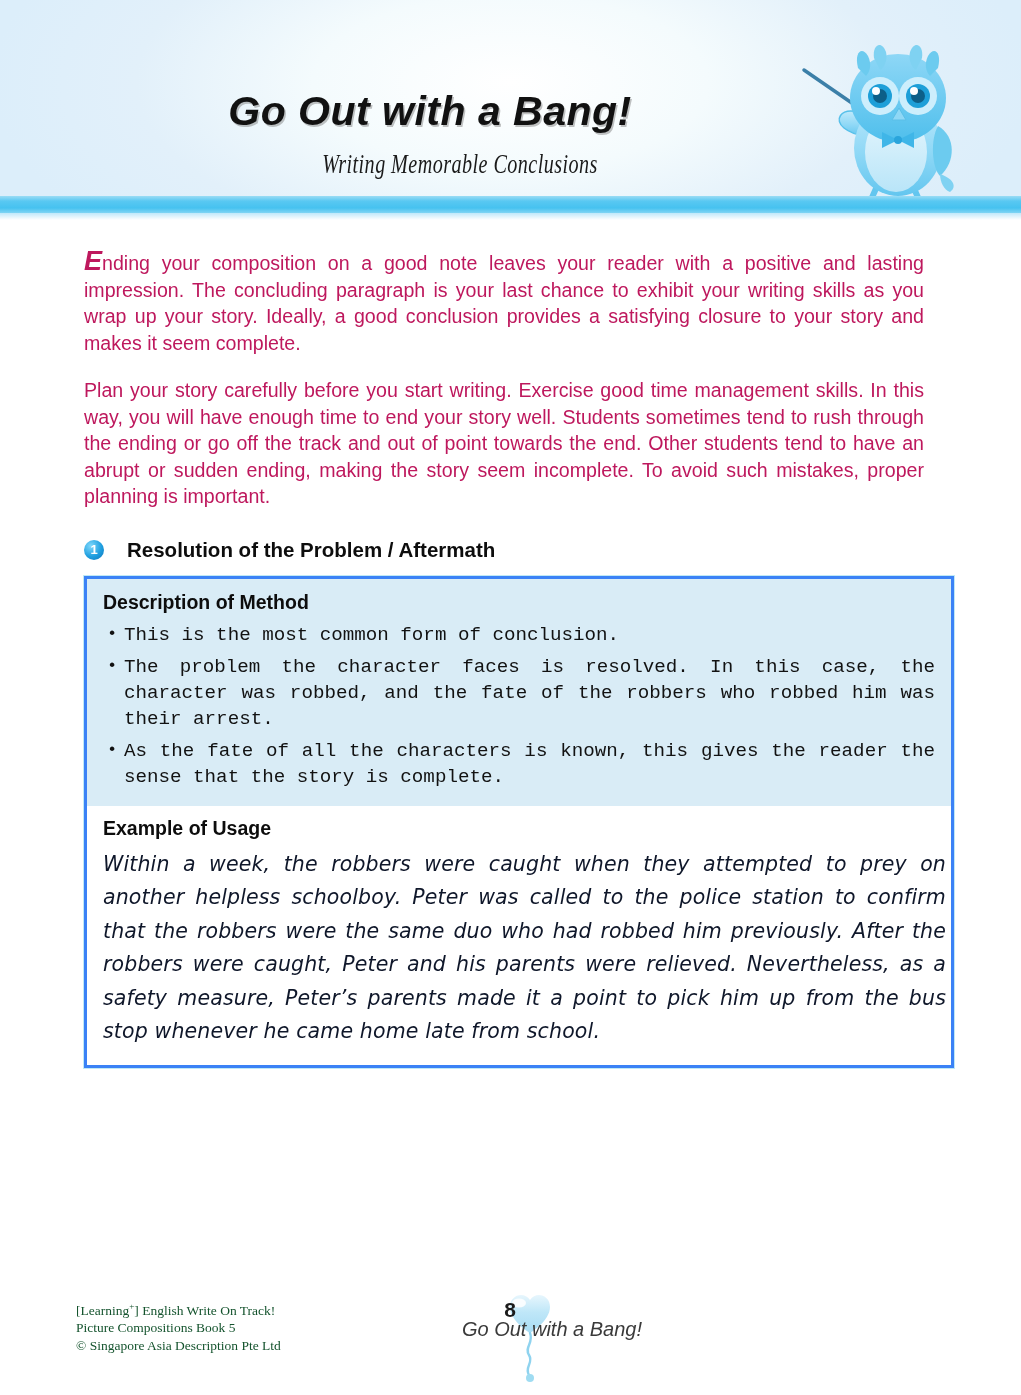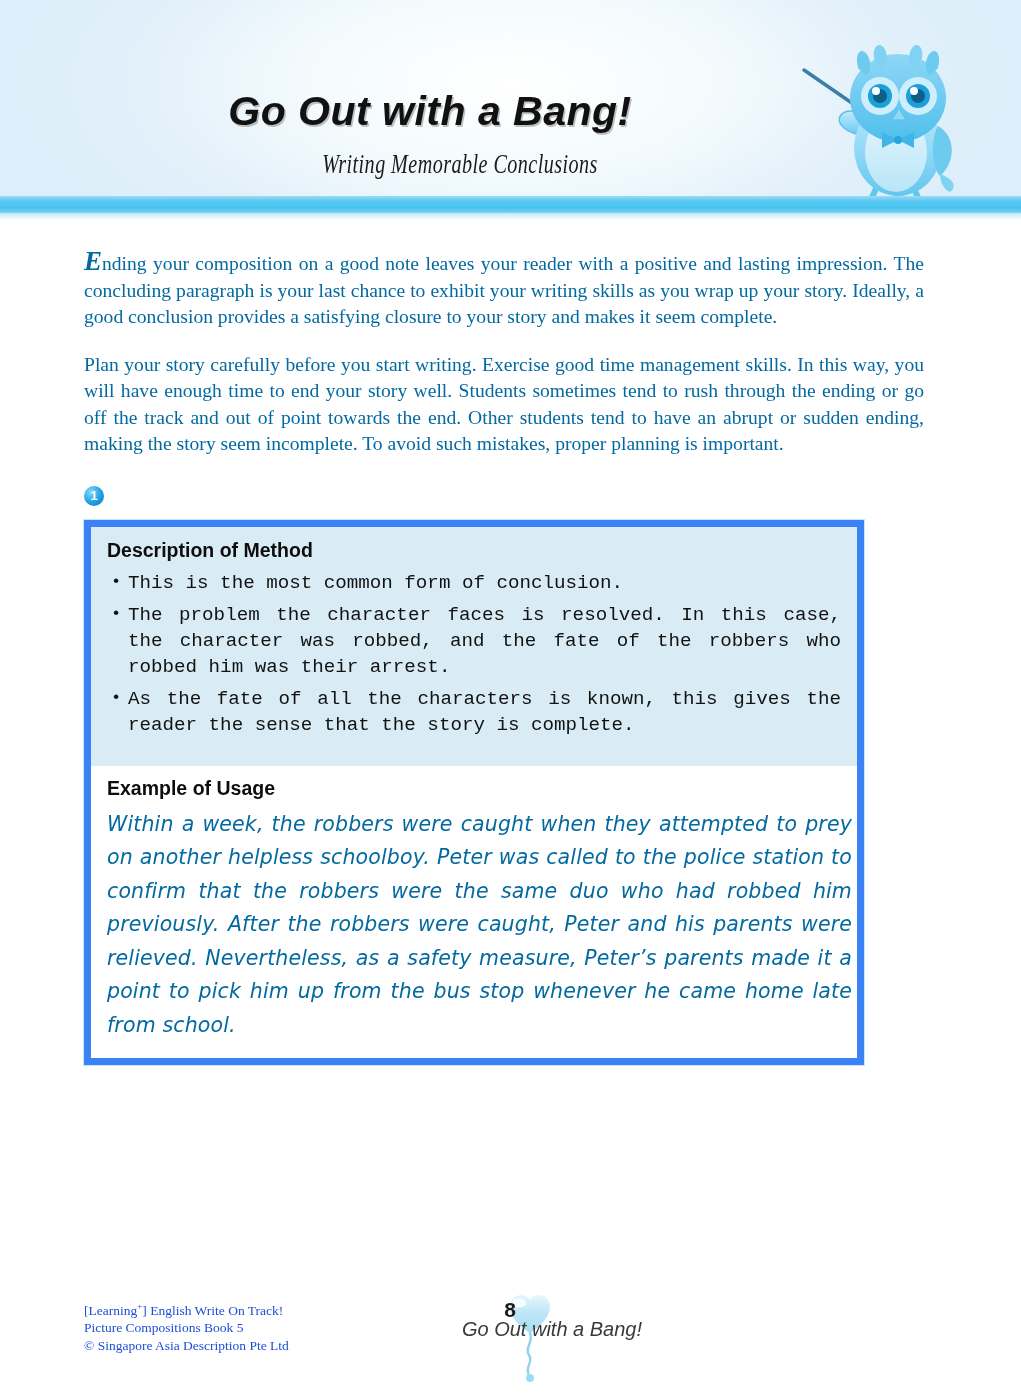--- a/index.html
+++ b/index.html
@@ -76,23 +76,23 @@
   
   .content {
     position: absolute;
     left: 84px; top: 248px;
     width: 856px;
   }
   p.para {
     margin: 0 16px 21px 0;
     font-size: 19.6px;
     line-height: 26.5px;
-    color: #0369a1;
+    color: #be185d;
     text-align: justify;
-    font-family: Liberation Serif, serif;
+    font-family: Liberation Sans, sans-serif;
   }
   p.para:last-child { margin-bottom: 0; }
   .dropcap {
     font-size: 27px;
     font-weight: bold;
     font-style: italic;
     line-height: 1;
   }
 
   
@@ -118,22 +118,22 @@
   .method-title {
     margin-left: 23px;
     font-size: 20.5px;
     font-weight: bold;
     color: #0d0d0d;
     font-family: "Liberation Sans", sans-serif;
   }
 
   
   .method-box {
-    border: 7px solid #3b82f6;
-    width: 780px;
+    border: 3px solid #3b82f6;
+    width: 870px;
     box-sizing: border-box;
     background: #ffffff;
     box-shadow: 0 0 0 1px #bfe9f6;
   }
   .box-desc {
     background: #d9ecf6;
     padding: 12px 16px 16px 16px;
   }
   .box-example {
     background: #ffffff;
@@ -154,48 +154,48 @@
   ul.bullets li {
     position: relative;
     padding-left: 21px;
     margin-bottom: 6px;
     font-size: 19.2px;
     line-height: 26px;
     color: #121212;
     text-align: justify;
     font-family: Liberation Mono, monospace;
   }
-  ul.bullets li:last-child { margin-bottom: 12px; }
+  ul.bullets li:last-child { margin-bottom: 0; }
   ul.bullets li::before {
     content: "\2022";
     position: absolute;
     left: 4px;
     top: -1px;
     font-size: 17px;
     color: #121212;
   }
   .example-text {
     margin: 0;
     font-size: 20.5px;
     line-height: 33.5px;
-    color: #0369a1;
+    color: #0f172a;
     text-align: justify;
     font-family: "DejaVu Sans", sans-serif;
     font-style: italic;
     letter-spacing: 0.15px;
   }
 
   
   .footer-left {
     position: absolute;
-    left: 84px; top: 1298px;
+    left: 76px; top: 1298px;
     font-family: "Liberation Serif", serif;
     font-size: 13.5px;
     line-height: 17.5px;
-    color: #1d4ed8;
+    color: #14532d;
   }
   .footer-left .ln { display: block; white-space: nowrap; }
   .sup { font-size: 9px; vertical-align: super; }
 
   .balloon-wrap {
     position: absolute;
     left: 430px; top: 1283px;
     width: 250px; height: 105px;
   }
   .page-num {
@@ -289,20 +289,21 @@
 
 <div class="content">
 
   <p class="para"><span class="dropcap">E</span><span>nding your composition on a good note leaves your reader with a positive and lasting impression. The concluding paragraph is your last chance to exhibit your writing skills as you wrap up your story. Ideally, a good conclusion provides a satisfying closure to your story and makes it seem complete.</span></p>
 
   <p class="para">Plan your story carefully before you start writing. Exercise good time management skills. In this way, you will have enough time to end your story well. Students sometimes tend to rush through the ending or go off the track and out of point towards the end. Other students tend to have an abrupt or sudden ending, making the story seem incomplete. To avoid such mistakes, proper planning is important.</p>
 
 
   <div class="method-head">
     <div class="num-badge">1</div>
+    <div class="method-title">Resolution of the Problem / Aftermath</div>
   </div>
 
   <div class="method-box">
     <div class="box-desc">
       <div class="box-head">Description of Method</div>
       <ul class="bullets">
         <li>This is the most common form of conclusion.</li>
         <li>The problem the character faces is resolved. In this case, the character was robbed, and the fate of the robbers who robbed him was their arrest.</li>
         <li>As the fate of all the characters is known, this gives the reader the sense that the story is complete.</li>
       </ul>

